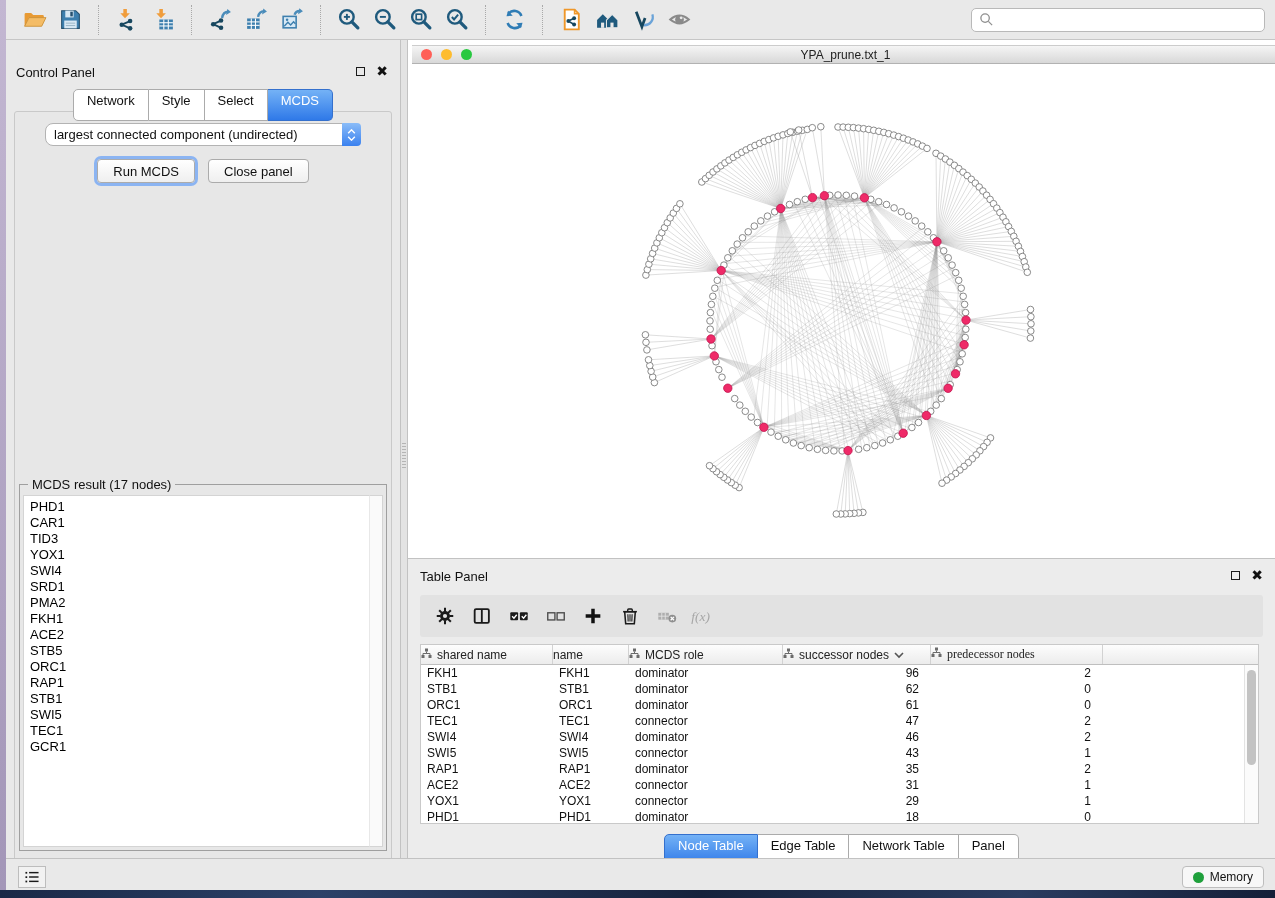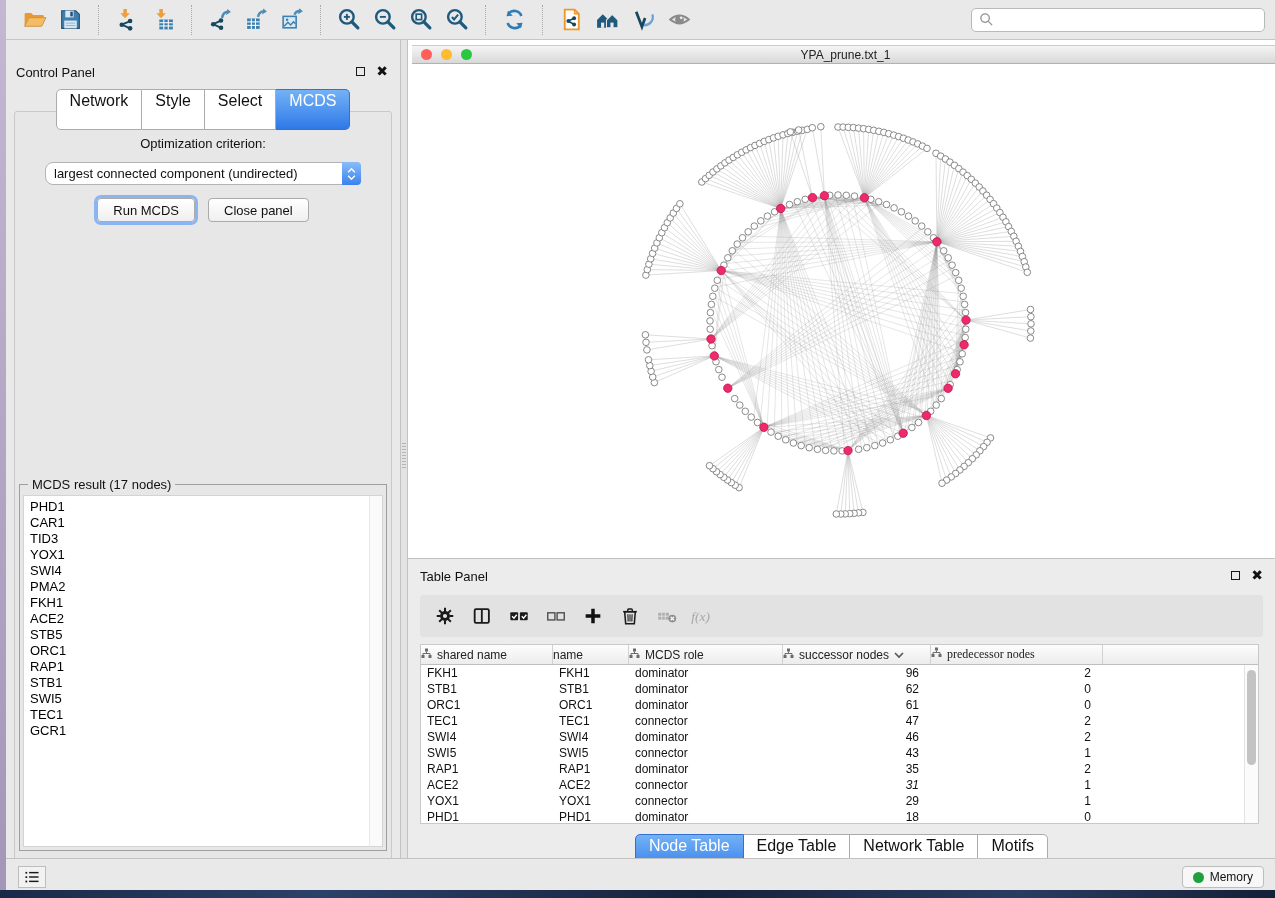--- a/index.html
+++ b/index.html
@@ -25,22 +25,22 @@
 
   .content{position:absolute;left:0;top:40px;width:100%;height:818px}
 
   
   .control-panel{position:absolute;left:0;top:16px;width:394px;height:100%;background:#e9e9e9}
   .panel-title{position:absolute;left:10px;top:9px;font-size:13px;color:#111}
   .panel-icons{position:absolute;right:12px;top:10px;display:flex;gap:11px;align-items:center}
   .float-ico{width:9px;height:9px;border:1.5px solid #1a1a1a;display:inline-block}
   .close-ico{font-size:14px;font-weight:bold;color:#111;line-height:10px;font-family:"DejaVu Sans",sans-serif}
   .cp-tabs{position:absolute;left:0;top:33px;width:100%;display:flex;justify-content:center;z-index:2}
-  .tab{background:#fff;border:1px solid #ababab;border-left:none;font-size:16px;color:#111;
-       padding:3px 13px 21px;cursor:pointer;line-height:15px}
+  .tab{background:#fff;border:1px solid #ababab;border-left:none;font-size:13px;color:#111;
+       padding:3px 13px 12px;cursor:pointer;line-height:15px}
   .tab:first-child{border-left:1px solid #ababab;border-radius:5px 0 0 5px}
   .tab:last-child{border-radius:0 5px 5px 0}
   .tab.active{background:linear-gradient(#74b2f6,#2f79e8);border-color:#3470cd;color:#fff}
   .cp-inner{position:absolute;left:8px;right:8px;top:55px;bottom:10px;background:#e7e7e7;
        border:1px solid #c9c9c9;border-radius:3px}
   .opt-label{margin-top:24px;text-align:center;font-size:13px;color:#111}
   .dropdown{width:316px;height:23px;margin:11px auto 0;background:#fff;border:1px solid #b3b3b3;
        border-radius:8px;display:flex;align-items:center;cursor:pointer}
   .dd-text{flex:1;font-size:13px;padding-left:8px;color:#111;white-space:nowrap;overflow:hidden}
   .dd-stepper{width:19px;height:23px;margin-right:-1px;background:linear-gradient(#8abcf8,#3a81ef);
@@ -292,21 +292,20 @@
         <span class="float-ico"></span>
         <span class="close-ico">✖</span>
       </span>
       <div class="cp-tabs" id="cp-tabs">
           <div class="tab">Network</div>
           <div class="tab">Style</div>
           <div class="tab">Select</div>
           <div class="tab active">MCDS</div>
         </div>
       <div class="cp-inner">
-        <div class="opt-label">Optimization criterion:</div>
         <div class="dropdown">
           <span class="dd-text">largest connected component (undirected)</span>
           <span class="dd-stepper">
             <svg viewBox="0 0 10 6">
                 <path d="M1 5 L5 1 L9 5" stroke="#fff" stroke-width="1.7" fill="none"></path>
               </svg>
             <svg viewBox="0 0 10 6">
                 <path d="M1 1 L5 5 L9 1" stroke="#fff" stroke-width="1.7" fill="none"></path>
               </svg>
           </span>
@@ -316,20 +315,21 @@
           <button class="mac-btn">Close panel</button>
         </div>
         <div class="result-box">
           <span class="result-legend">MCDS result (17 nodes)</span>
           <div class="result-list" id="result-list">
               <div class="result-item">PHD1</div>
               <div class="result-item">CAR1</div>
               <div class="result-item">TID3</div>
               <div class="result-item">YOX1</div>
               <div class="result-item">SWI4</div>
+              <div class="result-item">SRD1</div>
               <div class="result-item">PMA2</div>
               <div class="result-item">FKH1</div>
               <div class="result-item">ACE2</div>
               <div class="result-item">STB5</div>
               <div class="result-item">ORC1</div>
               <div class="result-item">RAP1</div>
               <div class="result-item">STB1</div>
               <div class="result-item">SWI5</div>
               <div class="result-item">TEC1</div>
               <div class="result-item">GCR1</div>
@@ -1139,21 +1139,21 @@
                 <div class="t-cell txt" style="width: 132px;">RAP1</div>
                 <div class="t-cell txt" style="width: 76px;">RAP1</div>
                 <div class="t-cell txt" style="width: 154px;">dominator</div>
                 <div class="t-cell num" style="width: 148px;">35</div>
                 <div class="t-cell num" style="width: 172px;">2</div>
               </div>
               <div class="t-row">
                 <div class="t-cell txt" style="width: 132px;">ACE2</div>
                 <div class="t-cell txt" style="width: 76px;">ACE2</div>
                 <div class="t-cell txt" style="width: 154px;">connector</div>
-                <div class="t-cell num" style="width: 148px; font-style: italic;">31</div>
+                <div class="t-cell num" style="width: 148px;">31</div>
                 <div class="t-cell num" style="width: 172px;">1</div>
               </div>
               <div class="t-row">
                 <div class="t-cell txt" style="width: 132px;">YOX1</div>
                 <div class="t-cell txt" style="width: 76px;">YOX1</div>
                 <div class="t-cell txt" style="width: 154px;">connector</div>
                 <div class="t-cell num" style="width: 148px;">29</div>
                 <div class="t-cell num" style="width: 172px;">1</div>
               </div>
               <div class="t-row">
@@ -1165,21 +1165,21 @@
               </div>
             </div>
           <div class="t-scroll">
               <div class="t-thumb"></div>
             </div>
         </div>
         <div class="tp-tabs" id="tp-tabs">
             <div class="tab active">Node Table</div>
             <div class="tab">Edge Table</div>
             <div class="tab">Network Table</div>
-            <div class="tab">Motifs</div>
+            <div class="tab">Panel</div>
           </div>
       </div>
 
     </div>
   </div>
 
   <div class="status-bar">
     <button class="list-btn">
       <svg viewBox="0 0 24 22">
           <g stroke="#1a1a1a" stroke-width="2">

